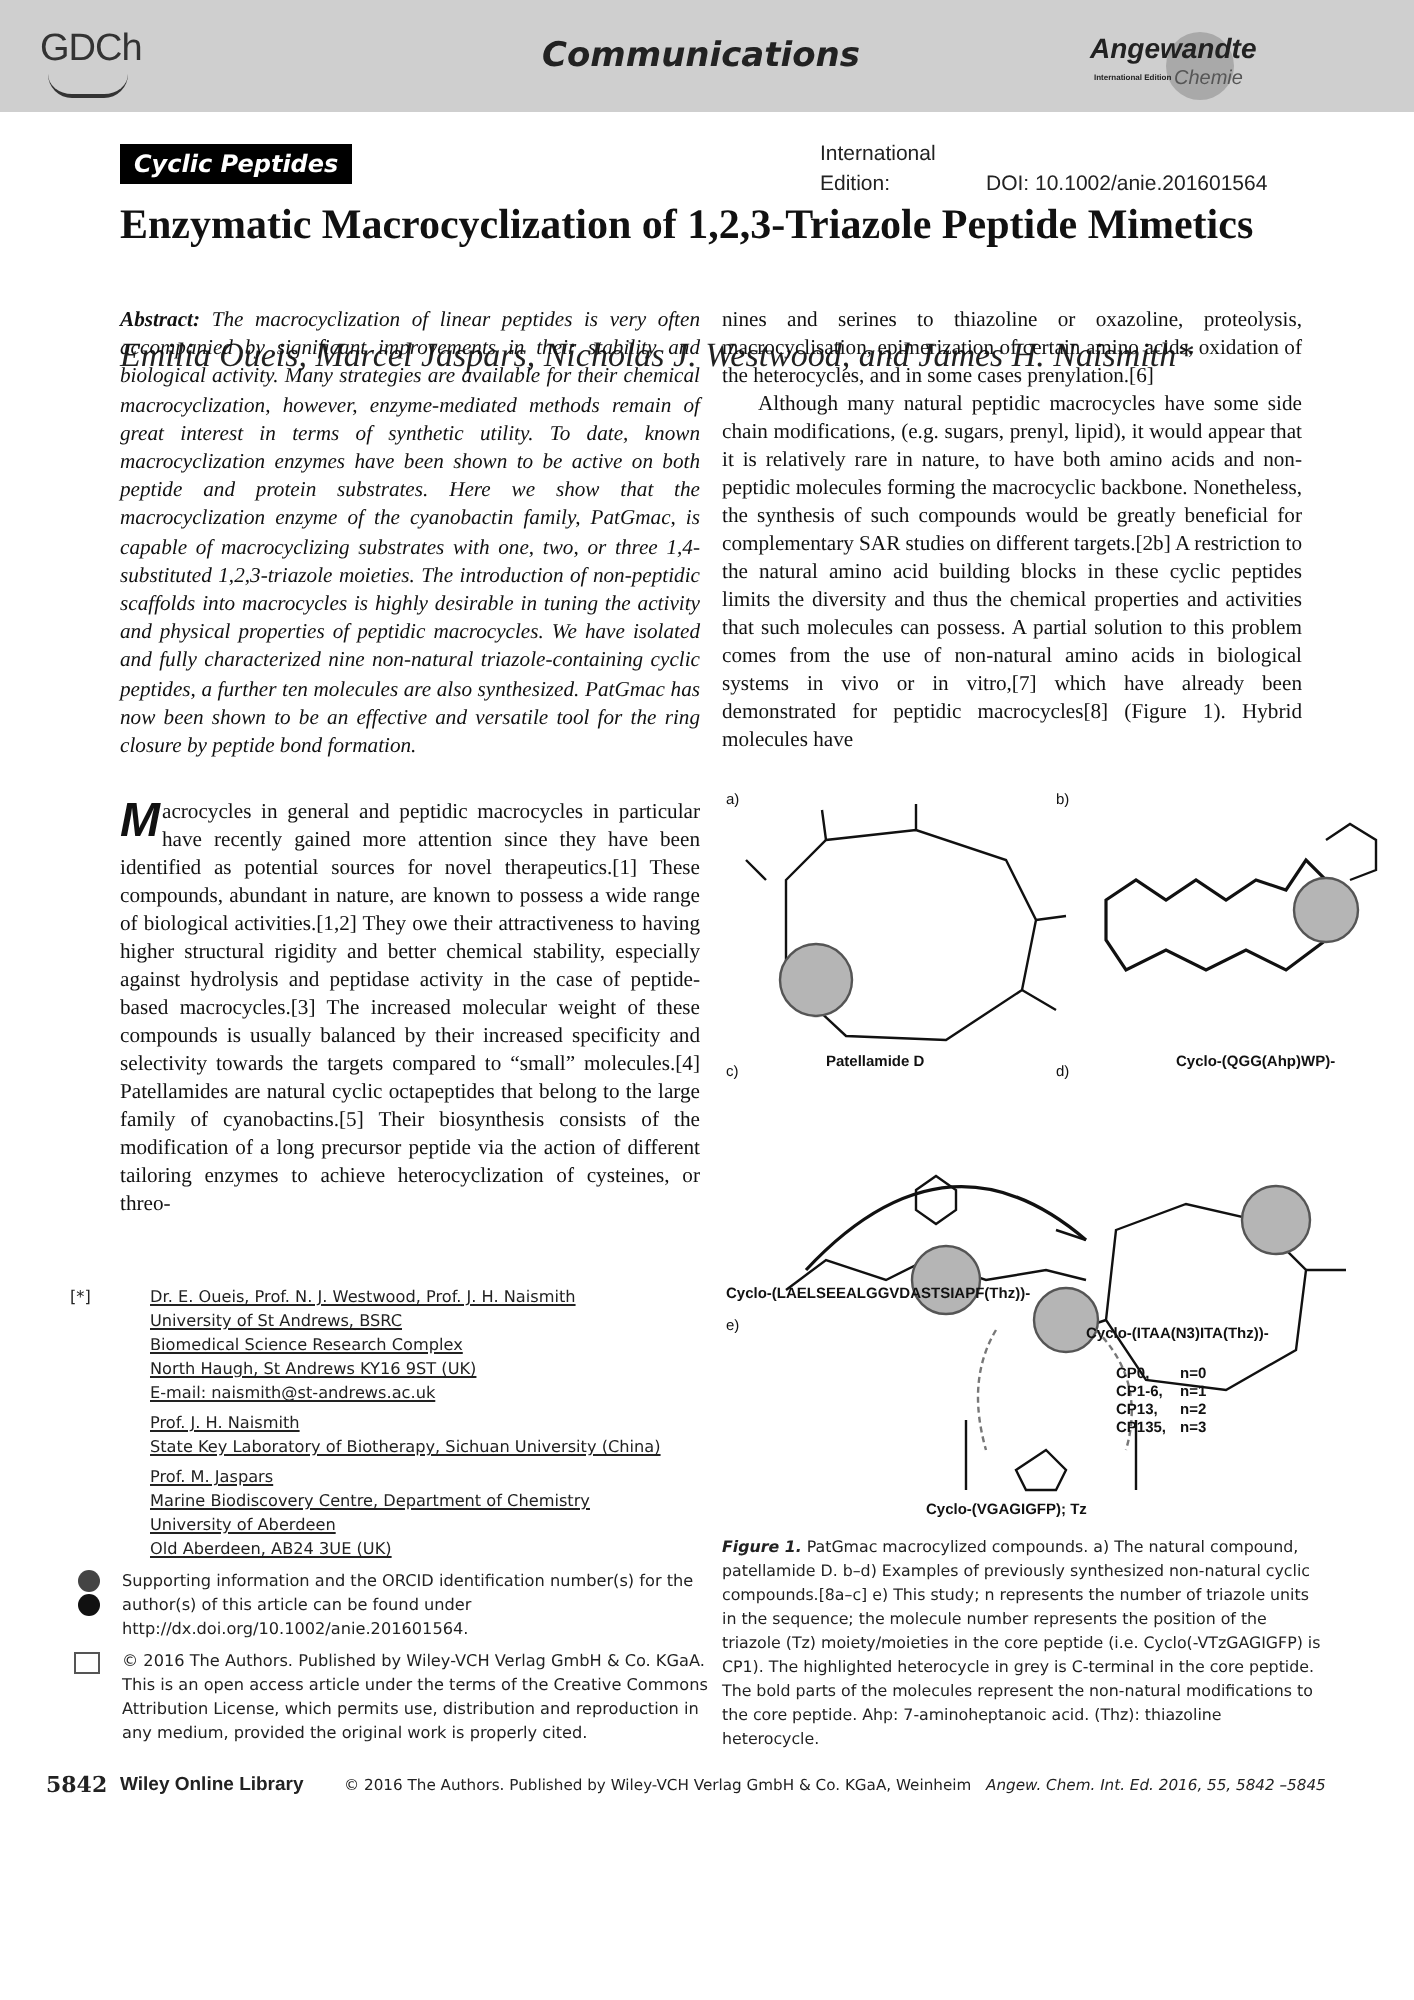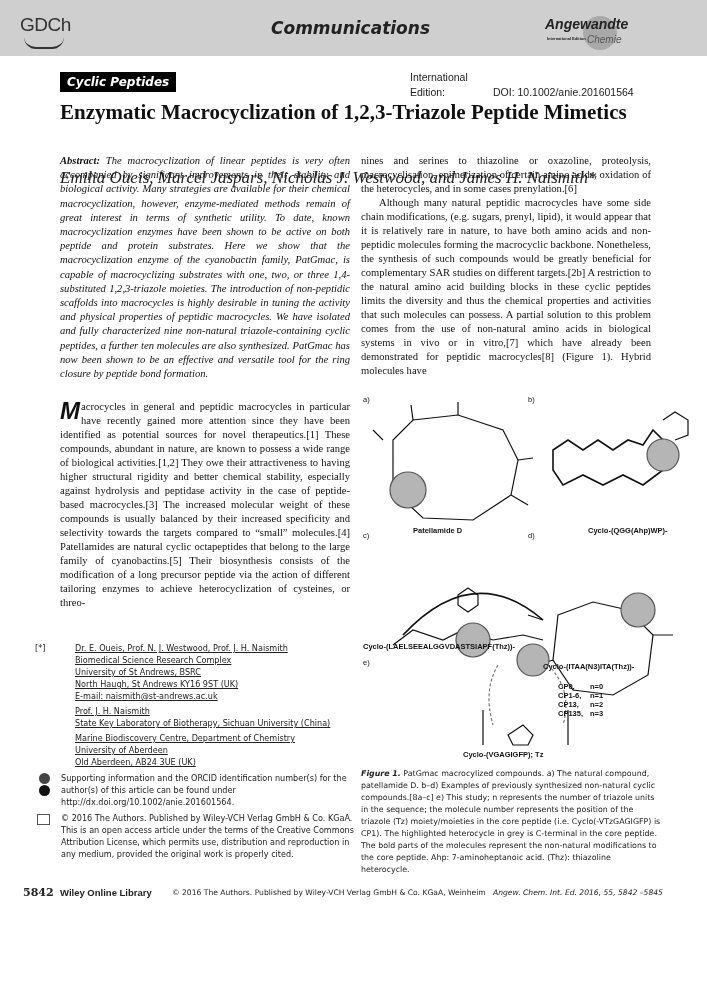--- a/index.html
+++ b/index.html
@@ -82,30 +82,31 @@
 
 <div class="colR body" style="top:154px;">
   <p>nines and serines to thiazoline or oxazoline, proteolysis, macrocyclisation, epimerization of certain amino acids, oxidation of the heterocycles, and in some cases prenylation.[6]</p>
   <p class="indent">Although many natural peptidic macrocycles have some side chain modifications, (e.g. sugars, prenyl, lipid), it would appear that it is relatively rare in nature, to have both amino acids and non-peptidic molecules forming the macrocyclic backbone. Nonetheless, the synthesis of such compounds would be greatly beneficial for complementary SAR studies on different targets.[2b] A restriction to the natural amino acid building blocks in these cyclic peptides limits the diversity and thus the chemical properties and activities that such molecules can possess. A partial solution to this problem comes from the use of non-natural amino acids in biological systems in vivo or in vitro,[7] which have already been demonstrated for peptidic macrocycles[8] (Figure 1). Hybrid molecules have</p>
 </div>
 
 <div class="affil">
   <span class="mark">[*]</span>
   <div class="block">
     <div>Dr. E. Oueis, Prof. N. J. Westwood, Prof. J. H. Naismith</div>
+    <div>University of St Andrews, BSRC</div>
     <div>Biomedical Science Research Complex</div>
-    <div>University of St Andrews, BSRC</div>
     <div>North Haugh, St Andrews KY16 9ST (UK)</div>
     <div>E-mail: naismith@st-andrews.ac.uk</div>
   </div>
   <div class="block">
     <div>Prof. J. H. Naismith</div>
     <div>State Key Laboratory of Biotherapy, Sichuan University (China)</div>
   </div>
   <div class="block">
+    <div>Prof. M. Jaspars</div>
     <div>Marine Biodiscovery Centre, Department of Chemistry</div>
     <div>University of Aberdeen</div>
     <div>Old Aberdeen, AB24 3UE (UK)</div>
   </div>
   <div class="icon-line">
     <span class="ic" style="top:1px;"></span>
     <span class="ic" style="top:13px;background:#111;"></span>
     <span>Supporting information and the ORCID identification number(s) for the author(s) of this article can be found under http://dx.doi.org/10.1002/anie.201601564.</span>
   </div>
   <div class="icon-line">

